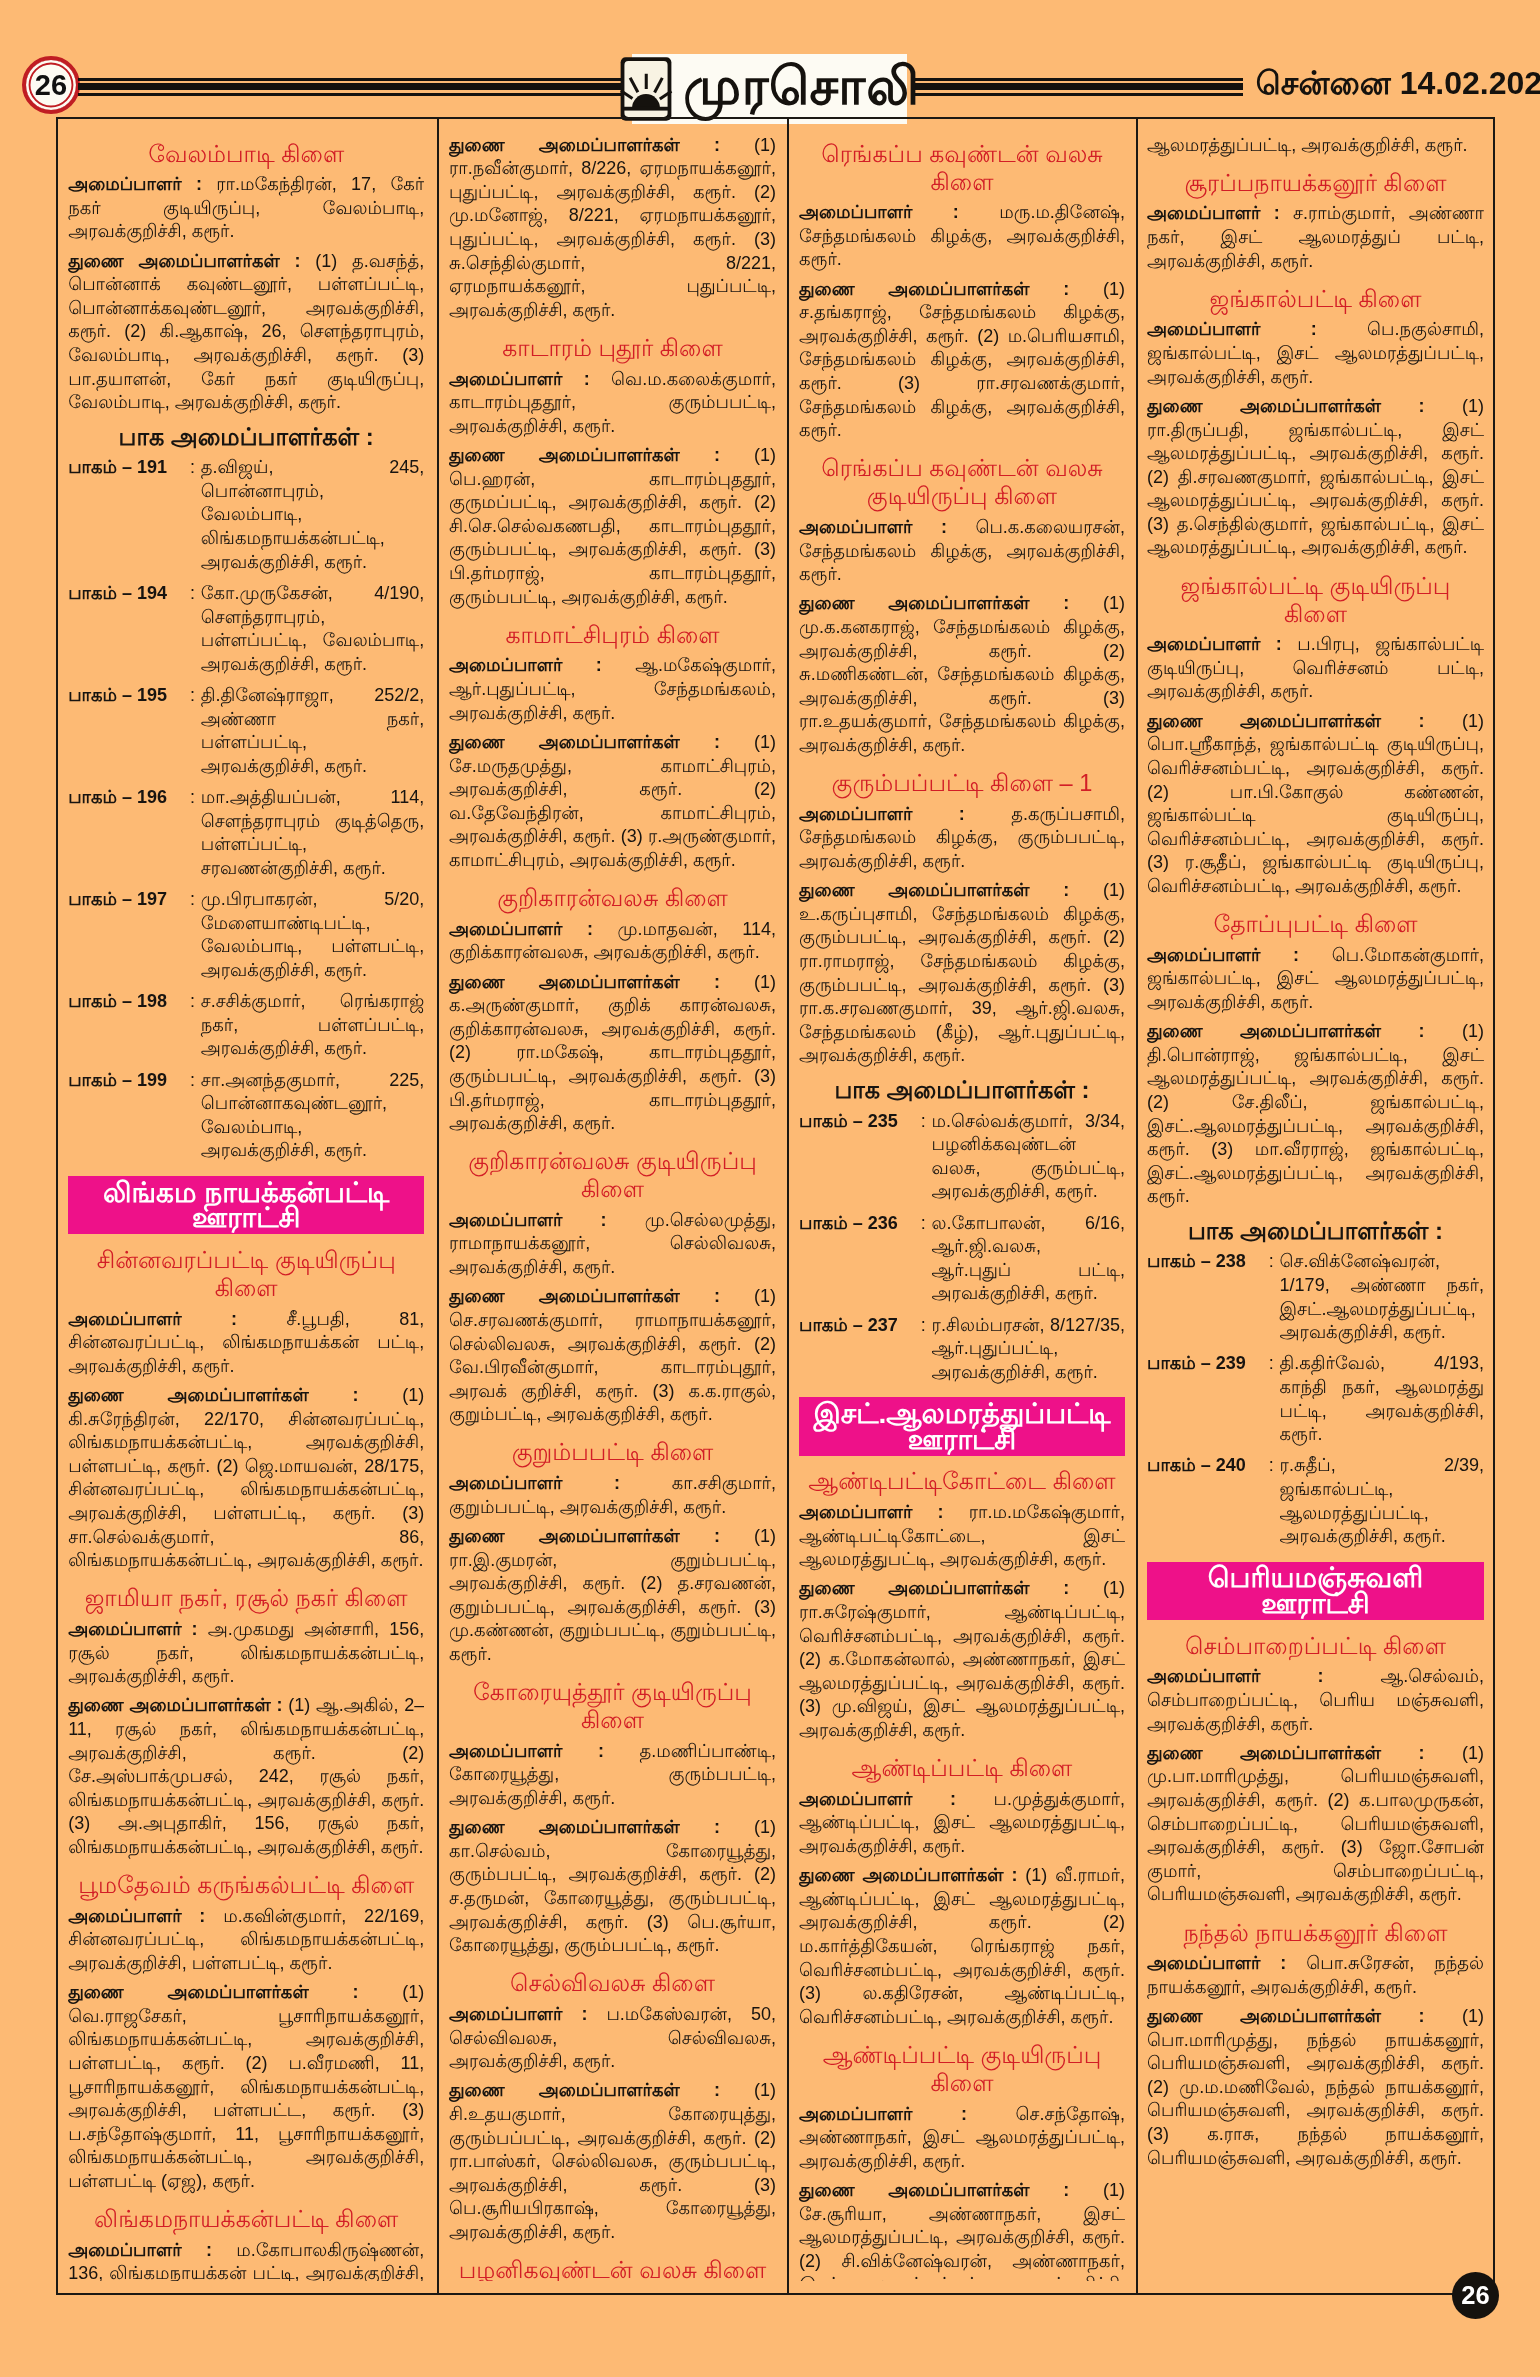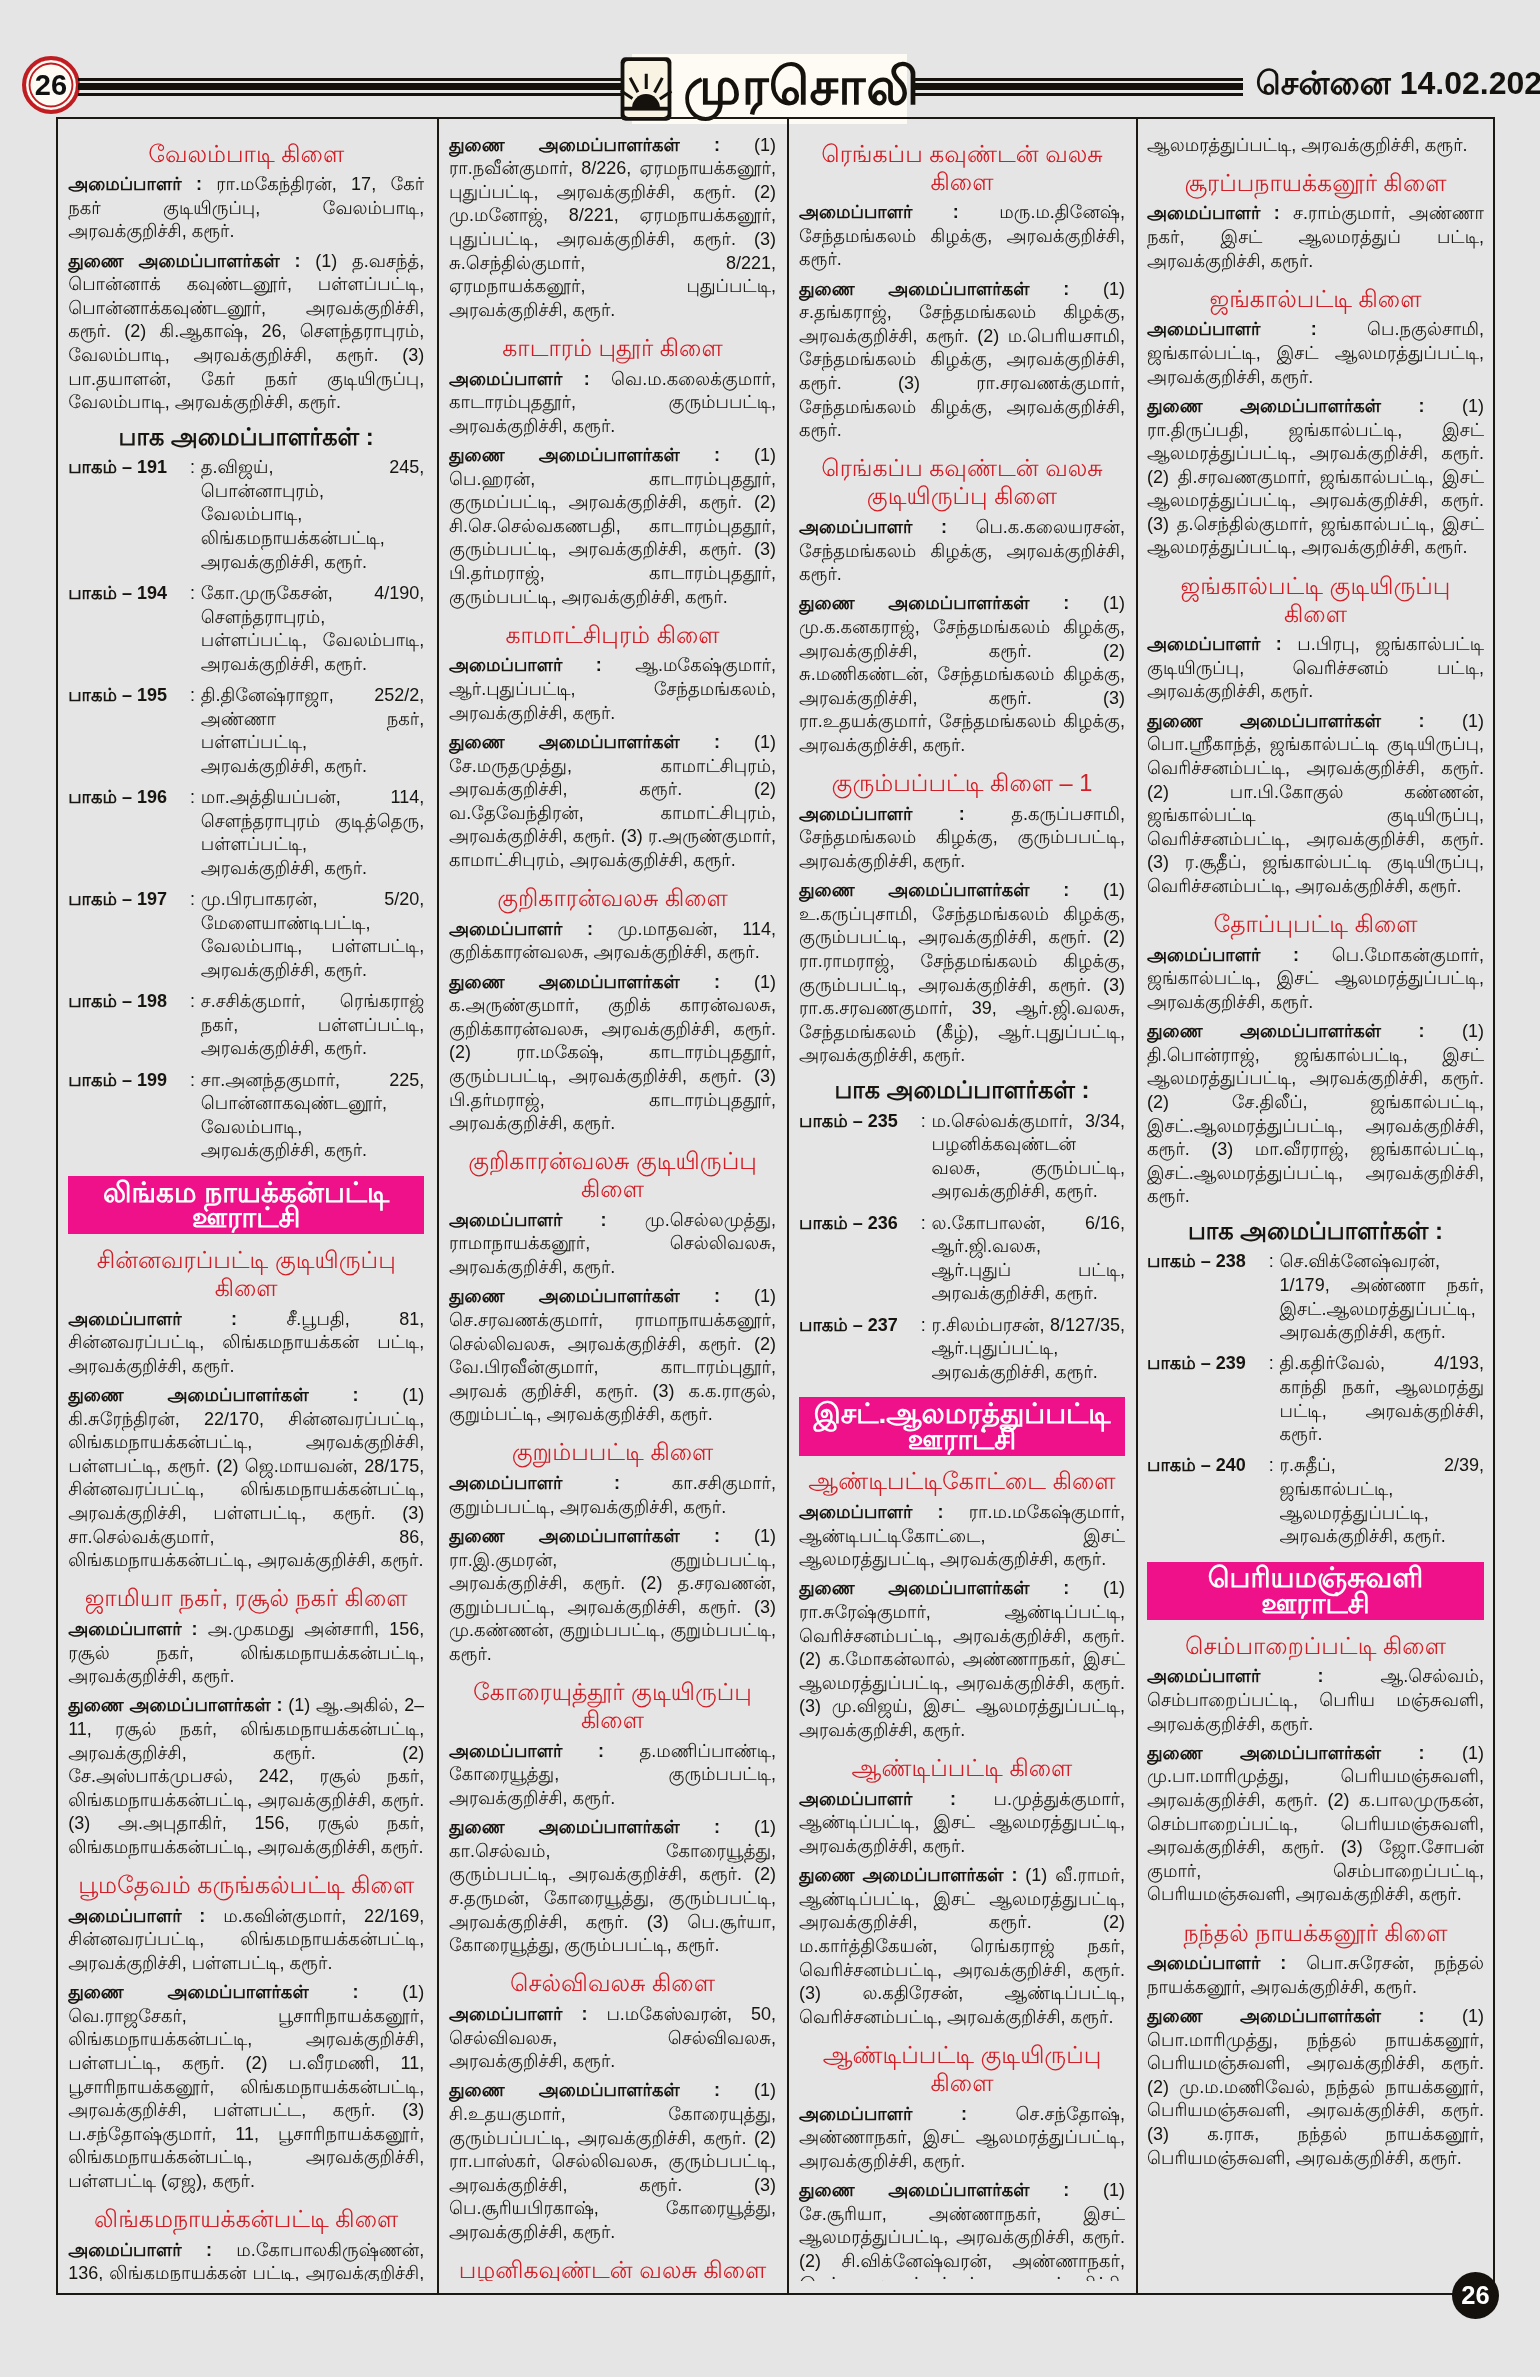--- a/index.html
+++ b/index.html
@@ -1,18 +1,18 @@
 <!DOCTYPE html>
 <html style="font-size:10.2px"><head>
 <meta charset="utf-8">
 <style>
   html,body{margin:0;padding:0;background:#d8d4c6;}
   #page{
     position:relative; width:1541px; height:2377px;
-    background:#e5e5e5; overflow:hidden;
+    background:#fdba74; overflow:hidden;
     font-family:"Liberation Sans", sans-serif; color:#181410;
   }
   
   #badge-top{
     position:absolute; left:22px; top:56px; width:50px; height:50px;
     border:4.5px solid #c01d23; border-radius:50%; background:#fdfbf3;
     box-shadow:inset 0 0 0 2.6px #fdfbf3, inset 0 0 0 4.5px #c01d23;
     display:flex; align-items:center; justify-content:center;
     font-size:29px; font-weight:bold; color:#111;
   }
@@ -122,21 +122,21 @@
           <span class="wtext">கோ.முருகேசன், 4/190, சௌந்தராபுரம், பள்ளப்பட்டி, வேலம்பாடி, அரவக்குறிச்சி, கரூர்.</span>
         </div>
         <div class="ward">
           <span class="wnum">பாகம் – 195</span>
           <span class="wcolon">:</span>
           <span class="wtext">தி.தினேஷ்ராஜா, 252/2, அண்ணா நகர், பள்ளப்பட்டி, அரவக்குறிச்சி, கரூர்.</span>
         </div>
         <div class="ward">
           <span class="wnum">பாகம் – 196</span>
           <span class="wcolon">:</span>
-          <span class="wtext">மா.அத்தியப்பன், 114, சௌந்தராபுரம் குடித்தெரு, பள்ளப்பட்டி, அரவக்குறிச்சி, கரூர்.</span>
+          <span class="wtext">மா.அத்தியப்பன், 114, சௌந்தராபுரம் குடித்தெரு, பள்ளப்பட்டி, சரவணன்குறிச்சி, கரூர்.</span>
         </div>
         <div class="ward">
           <span class="wnum">பாகம் – 197</span>
           <span class="wcolon">:</span>
           <span class="wtext">மு.பிரபாகரன், 5/20, மேளையாண்டிபட்டி, வேலம்பாடி, பள்ளபட்டி, அரவக்குறிச்சி, கரூர்.</span>
         </div>
         <div class="ward">
           <span class="wnum">பாகம் – 198</span>
           <span class="wcolon">:</span>
           <span class="wtext">ச.சசிக்குமார், ரெங்கராஜ் நகர், பள்ளப்பட்டி, அரவக்குறிச்சி, கரூர்.</span>

